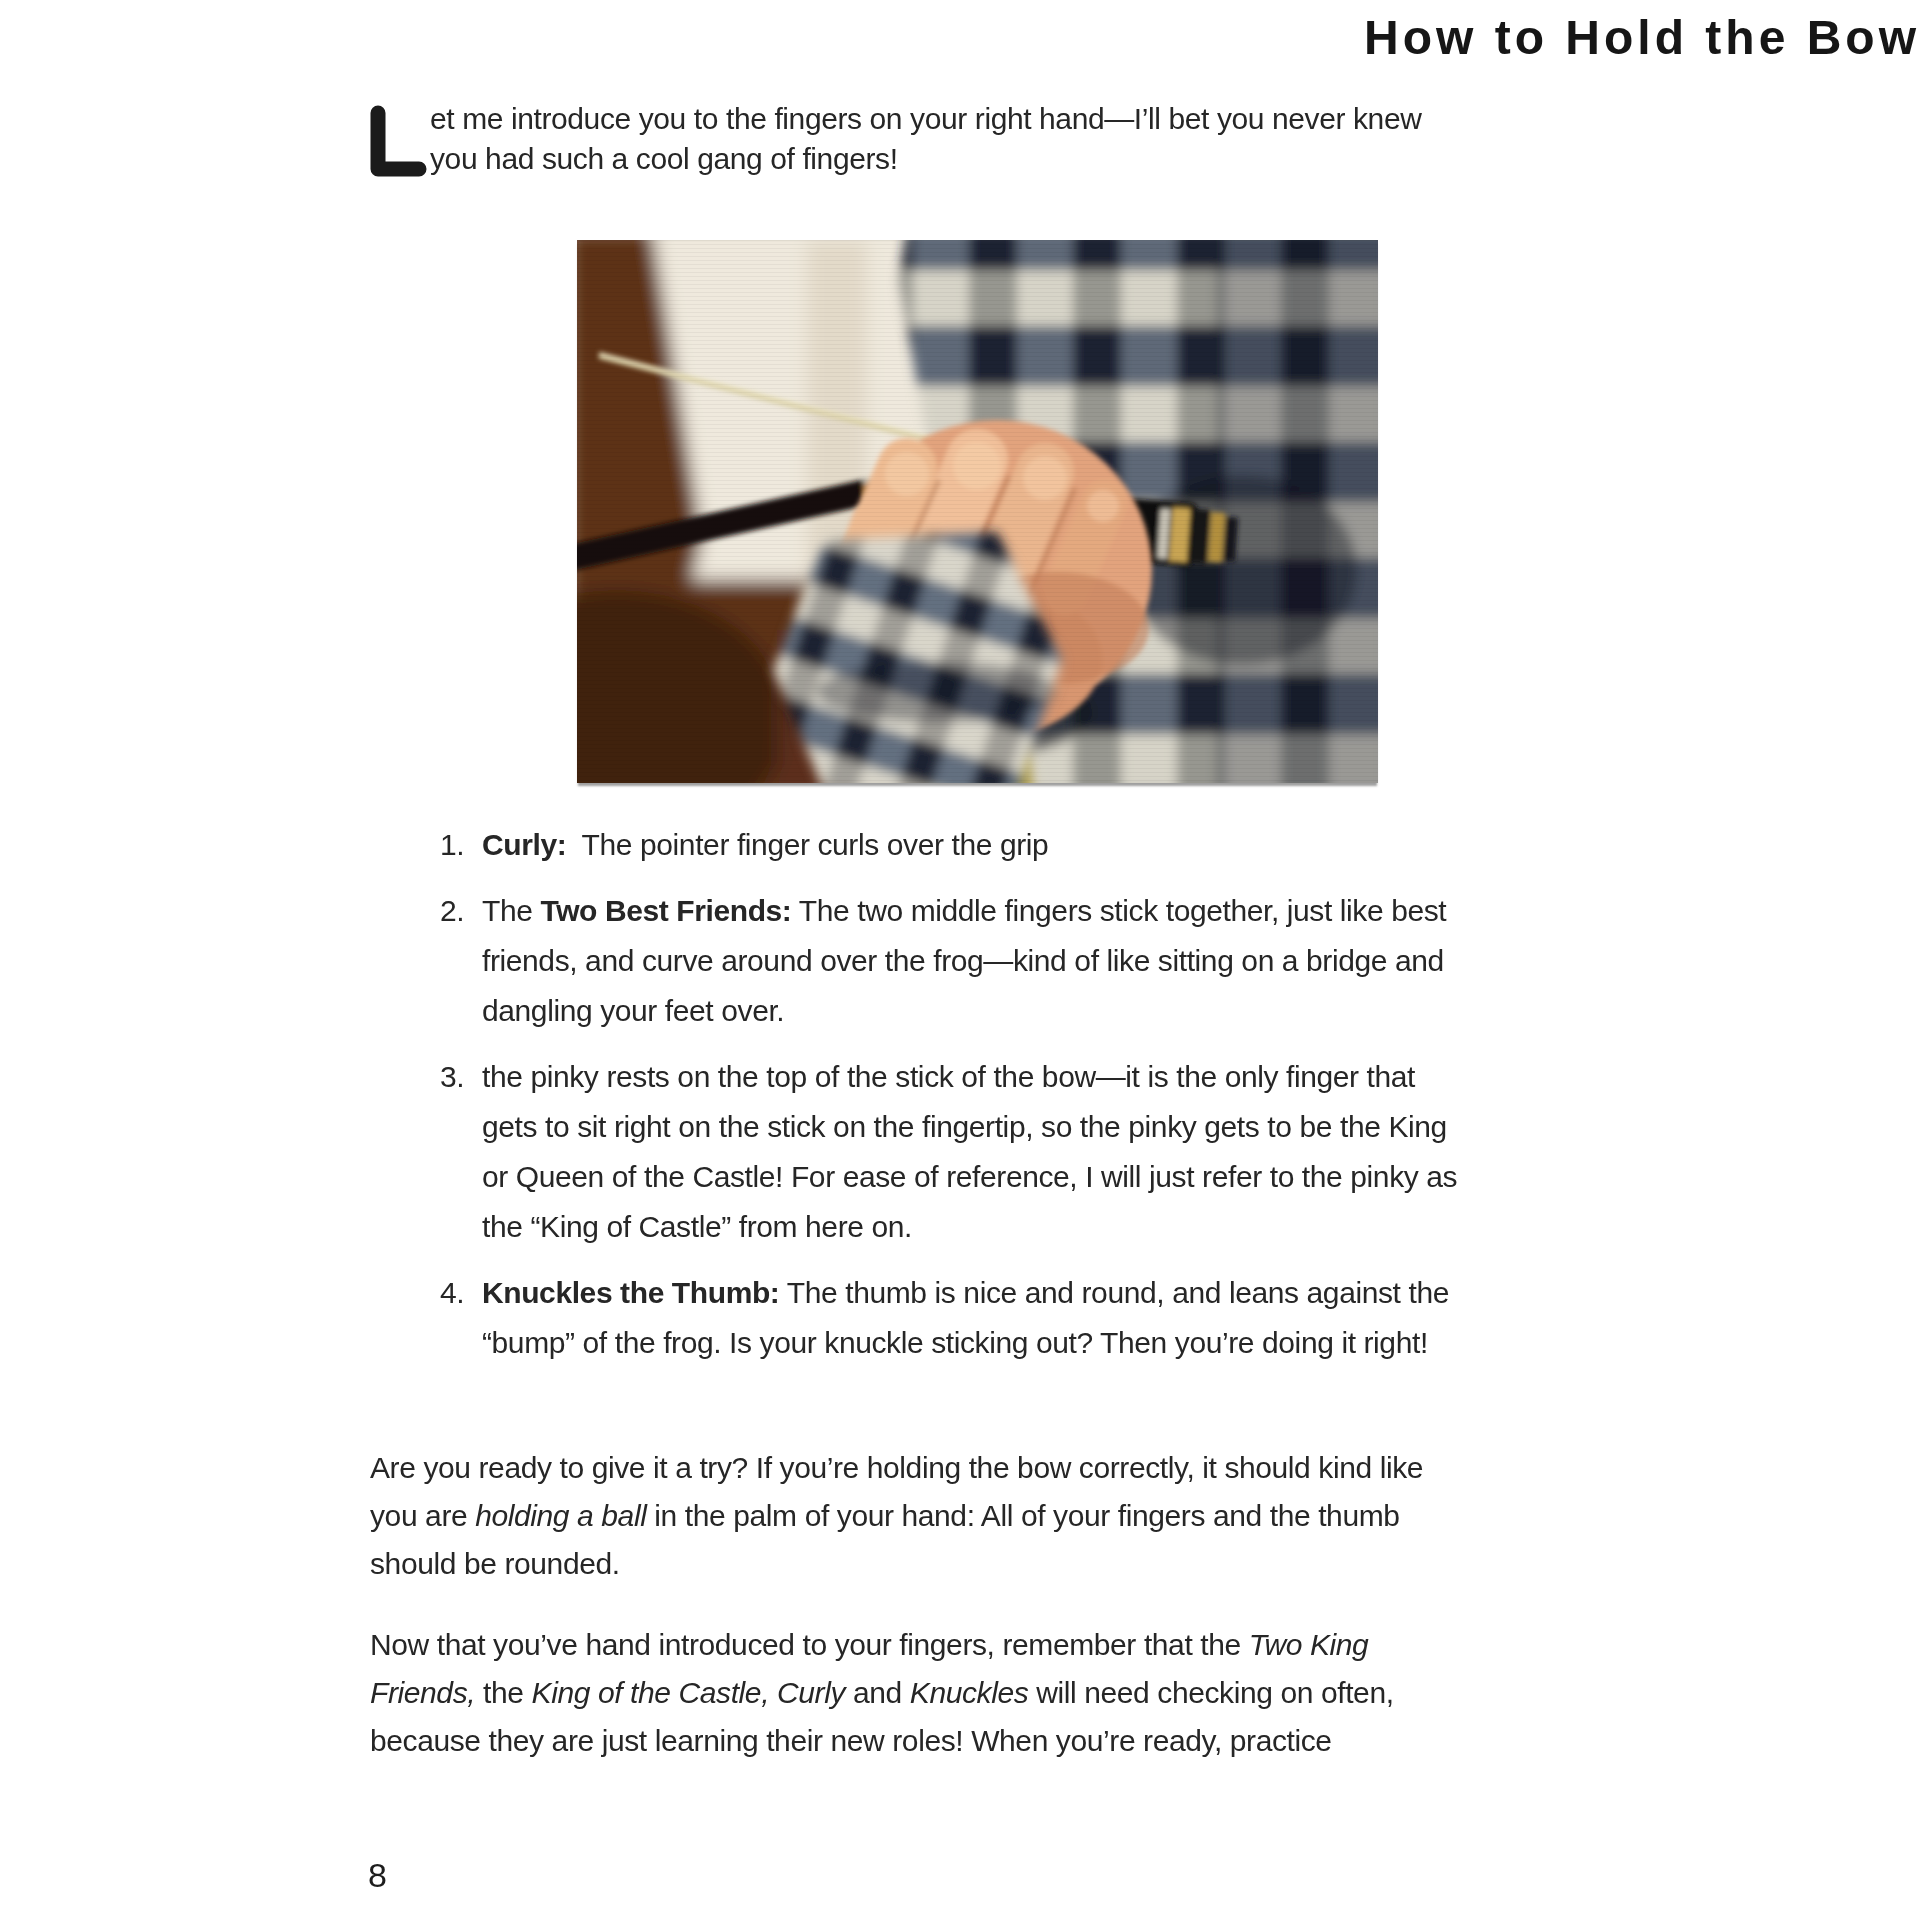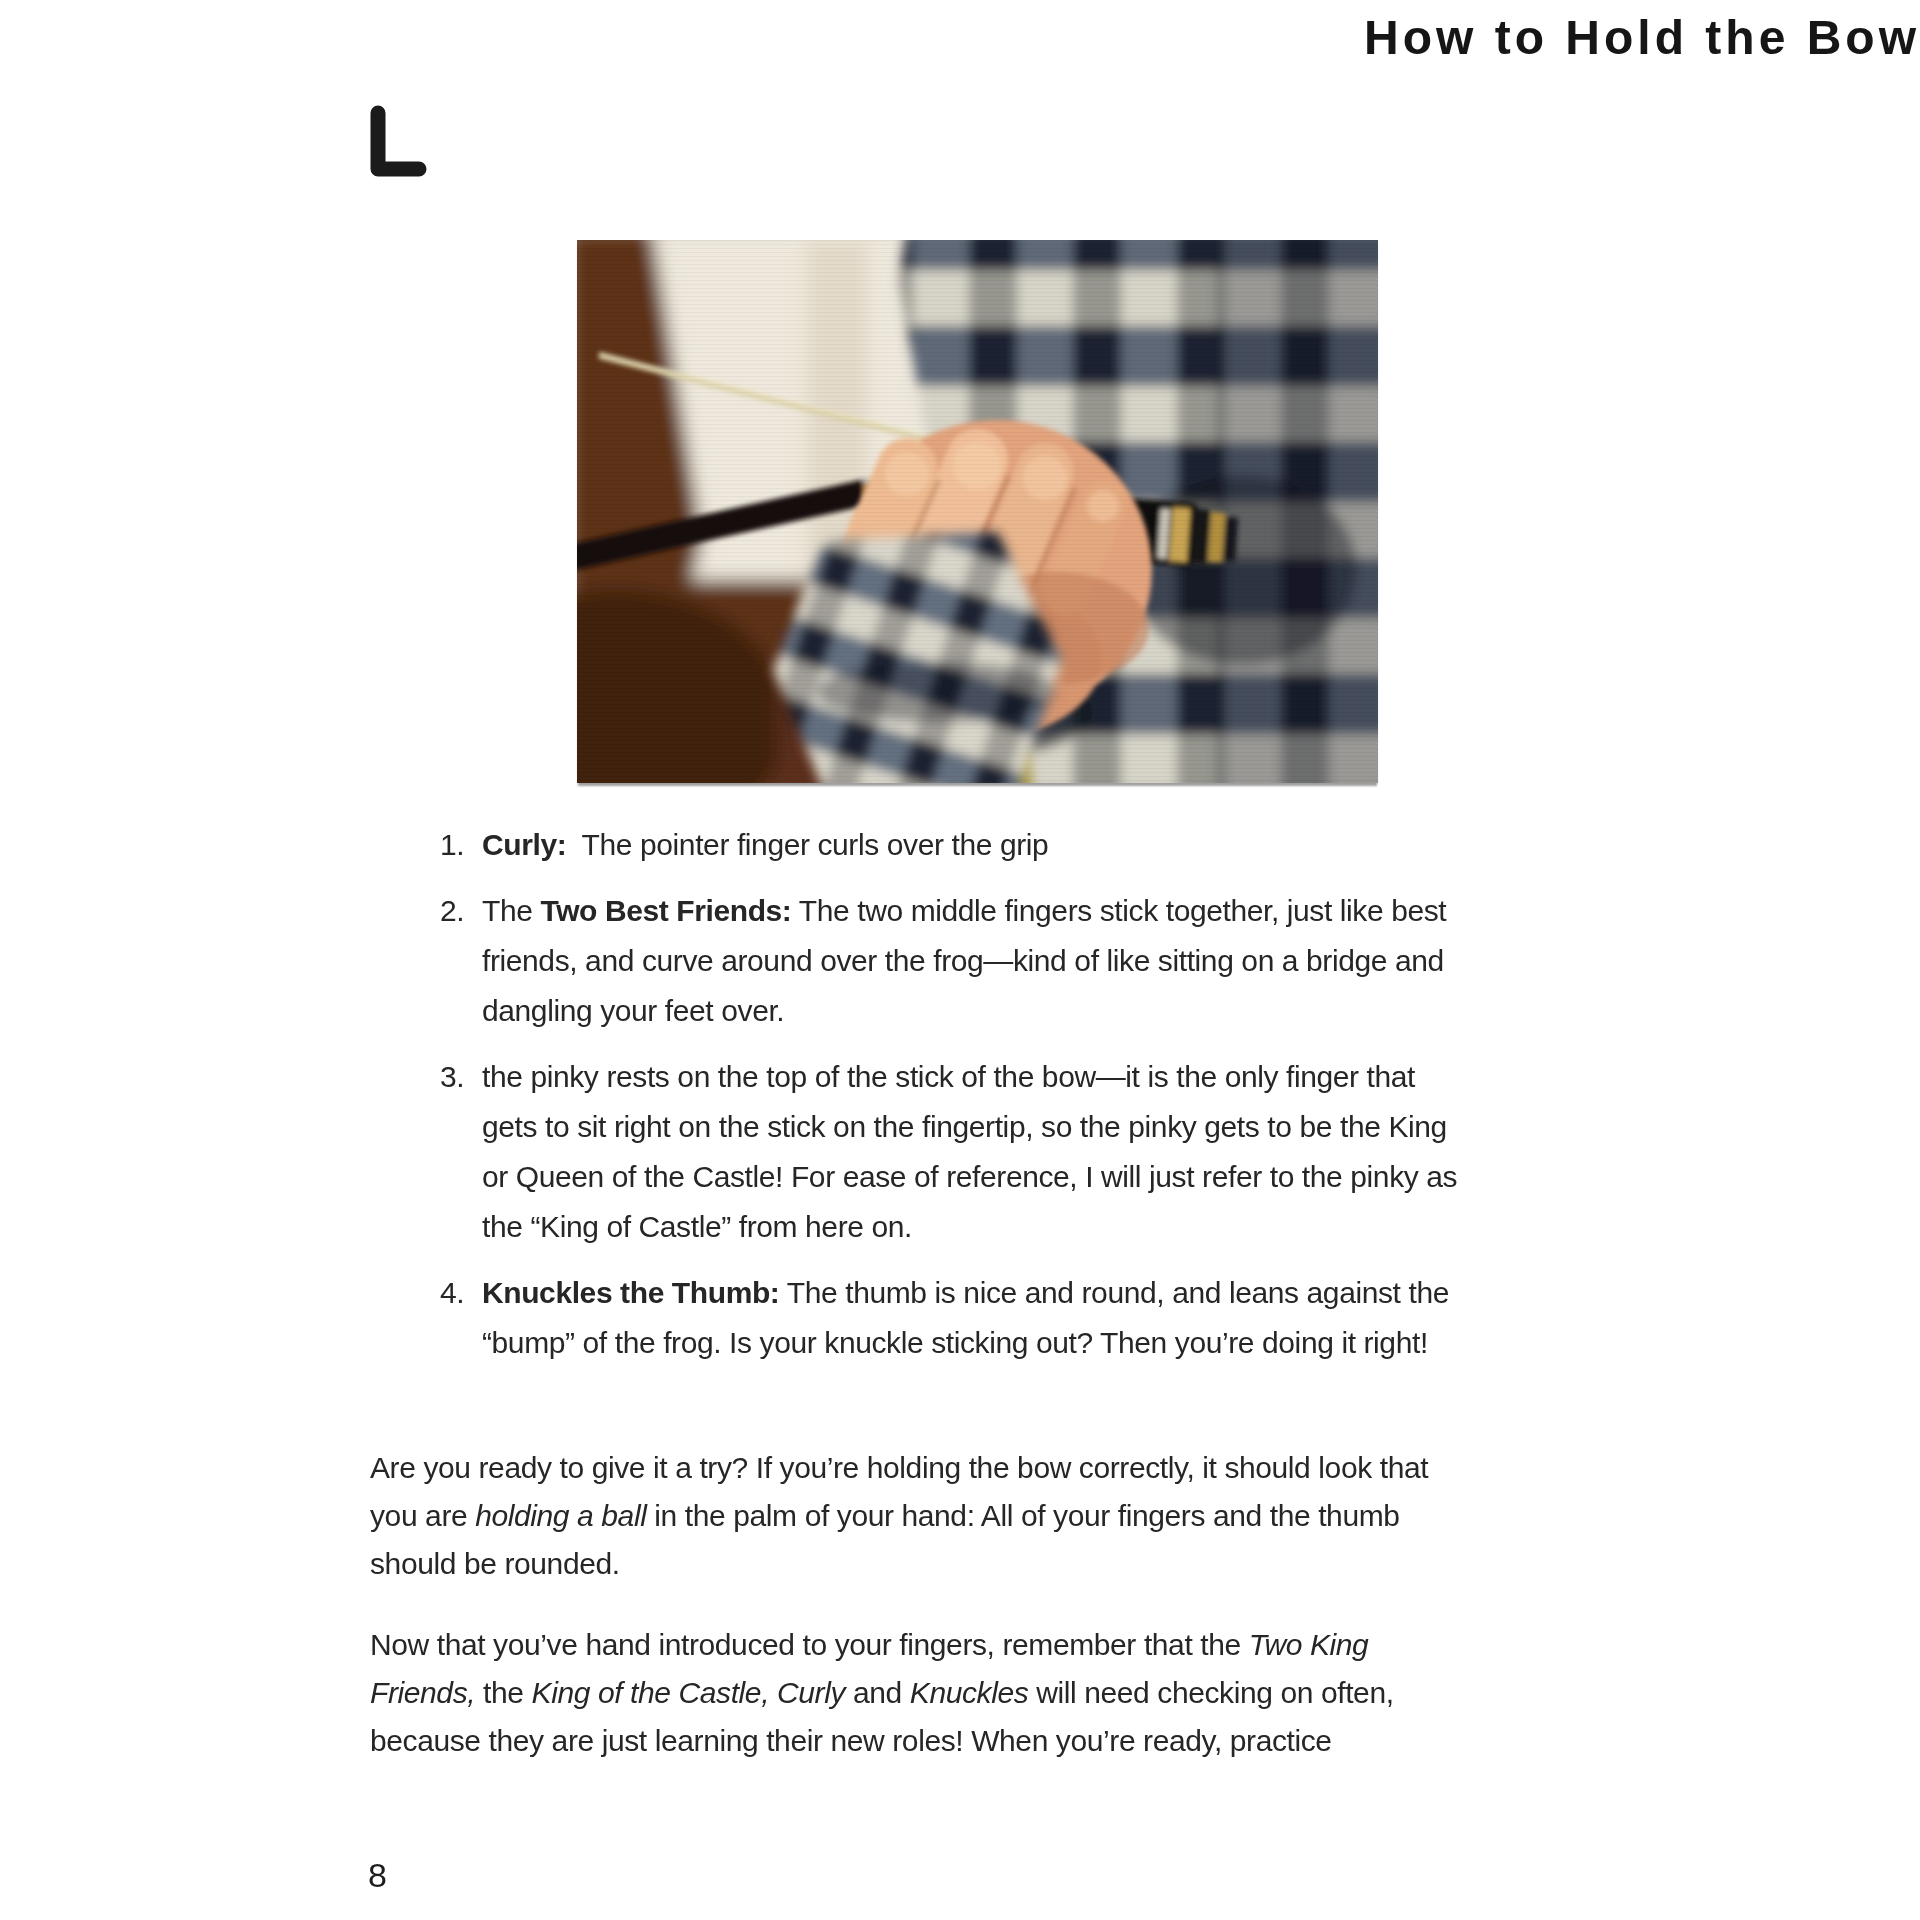--- a/index.html
+++ b/index.html
@@ -41,20 +41,24 @@
 <div class="page">
 
   <div class="title">How to Hold the Bow</div>
 
   <div class="dropcap-wrap">
     <svg viewBox="0 0 72 82">
       <path d="M 16 10 L 16 66 L 57 66" fill="none" stroke="#1b1b1b" stroke-width="15" stroke-linecap="round" stroke-linejoin="round"></path>
     </svg>
   </div>
 
+  <div class="intro">
+      <div class="line"><span>et me introduce you to the fingers on your right hand—I’ll bet you never knew</span></div>
+      <div class="line"><span>you had such a cool gang of fingers!</span></div>
+    </div>
 
   <div class="photo">
     <svg viewBox="0 0 801 543" preserveAspectRatio="none">
       <defs>
         <filter id="f-bg" x="-20%" y="-20%" width="140%" height="140%">
             <feGaussianBlur stdDeviation="9"></feGaussianBlur>
           </filter>
         <filter id="f-mid" x="-20%" y="-20%" width="140%" height="140%">
             <feGaussianBlur stdDeviation="6"></feGaussianBlur>
           </filter>
@@ -160,21 +164,21 @@
     <div class="item">
       <span class="num">4.</span>
       <div>
           <div class="line"><span class="b">Knuckles the Thumb:</span><span> The thumb is nice and round, and leans against the</span></div>
           <div class="line"><span>“bump” of the frog. Is your knuckle sticking out? Then you’re doing it right!</span></div>
         </div>
     </div>
   </div>
 
   <div class="para para-1">
-      <div class="line"><span>Are you ready to give it a try? If you’re holding the bow correctly, it should look that</span></div>
+      <div class="line"><span>Are you ready to give it a try? If you’re holding the bow correctly, it should kind like</span></div>
       <div class="line"><span>you are </span><span class="i">holding a ball</span><span> in the palm of your hand: All of your fingers and the thumb</span></div>
       <div class="line"><span>should be rounded.</span></div>
     </div>
   <div class="para para-2">
       <div class="line"><span>Now that you’ve hand introduced to your fingers, remember that the </span><span class="i">Two King</span></div>
       <div class="line"><span class="i">Friends,</span><span> the </span><span class="i">King of the Castle,</span><span> </span><span class="i">Curly</span><span> and </span><span class="i">Knuckles</span><span> will need checking on often,</span></div>
       <div class="line"><span>because they are just learning their new roles! When you’re ready, practice</span></div>
     </div>
 
   <div class="pageno">8</div>

